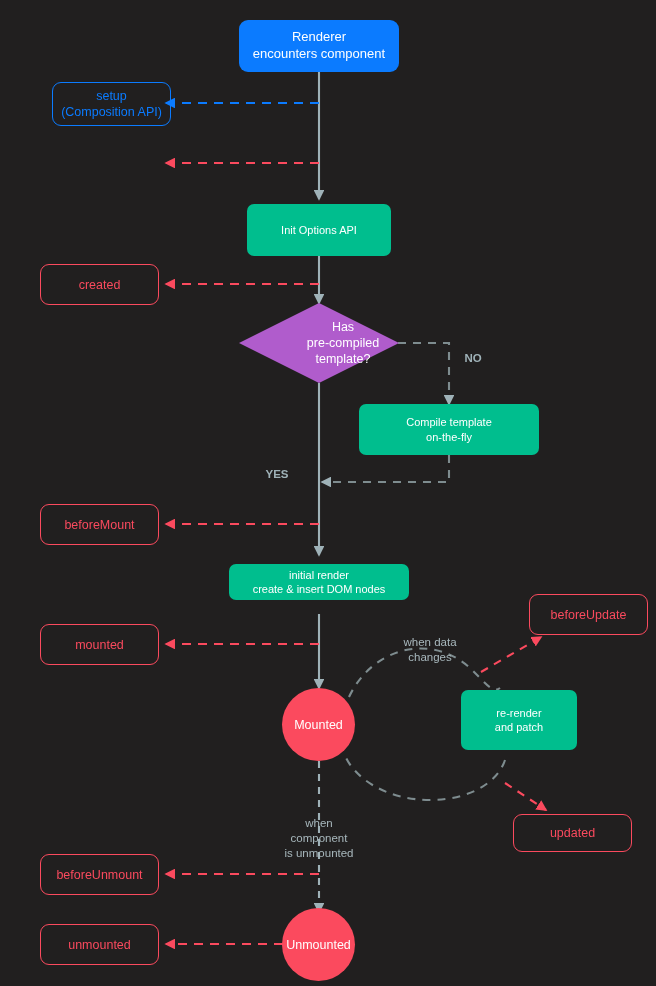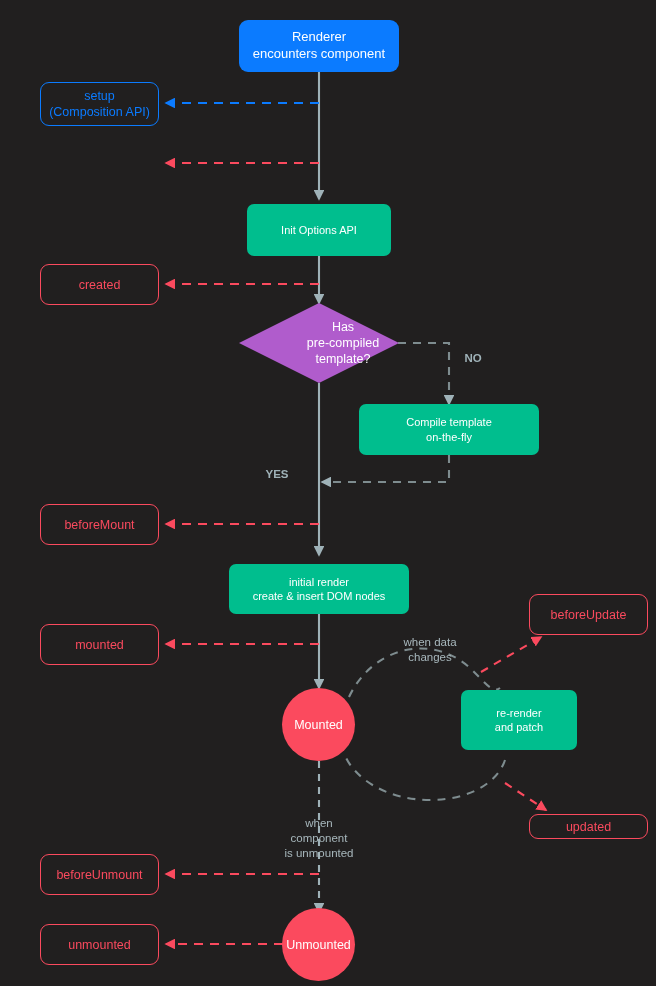--- a/index.html
+++ b/index.html
@@ -52,20 +52,21 @@
     border-radius: 9px;
     color: #fb4a5e;
     font-size: 12.5px;
   }
   .node-hook-blue {
     background: transparent;
     border: 1.8px solid #0b7bff;
     border-radius: 9px;
     color: #0b7bff;
     font-size: 12.5px;
+    margin-left: 12px;
   }
   .node-circle {
     background: #fb4a5e;
     border-radius: 50%;
     color: #ffffff;
     font-size: 12.5px;
   }
   .node-diamond {
     color: #ffffff;
     font-size: 12.5px;
@@ -174,21 +175,21 @@
 
   <div class="node node-solid node-green" style="left:359px; top:404px; width:180px; height:51px;">
     <span>Compile template
 on-the-fly</span>
   </div>
 
   <div class="node node-hook" style="left:40px; top:504px; width:119px; height:41px;">
     <span>beforeMount</span>
   </div>
 
-  <div class="node node-solid node-green" style="left:229px; top:564px; width:180px; height:50px;">
+  <div class="node node-solid node-green" style="left:229px; top:564px; width:180px; height:36px;">
     <span>initial render
 create &amp; insert DOM nodes</span>
   </div>
 
   <div class="node node-hook" style="left:40px; top:624px; width:119px; height:41px;">
     <span>mounted</span>
   </div>
 
   <div class="node node-circle" style="left:282px; top:688px; width:73px; height:73px;">
     <span>Mounted</span>
@@ -196,21 +197,21 @@
 
   <div class="node node-hook" style="left:529px; top:594px; width:119px; height:41px;">
     <span>beforeUpdate</span>
   </div>
 
   <div class="node node-solid node-green" style="left:461px; top:690px; width:116px; height:60px;">
     <span>re-render
 and patch</span>
   </div>
 
-  <div class="node node-hook" style="left:529px; top:814px; width:119px; height:25px;">
+  <div class="node node-hook" style="left:513px; top:814px; width:119px; height:38px;">
     <span>updated</span>
   </div>
 
   <div class="node node-hook" style="left:40px; top:854px; width:119px; height:41px;">
     <span>beforeUnmount</span>
   </div>
 
   <div class="node node-circle" style="left:282px; top:908px; width:73px; height:73px;">
     <span>Unmounted</span>
   </div>

